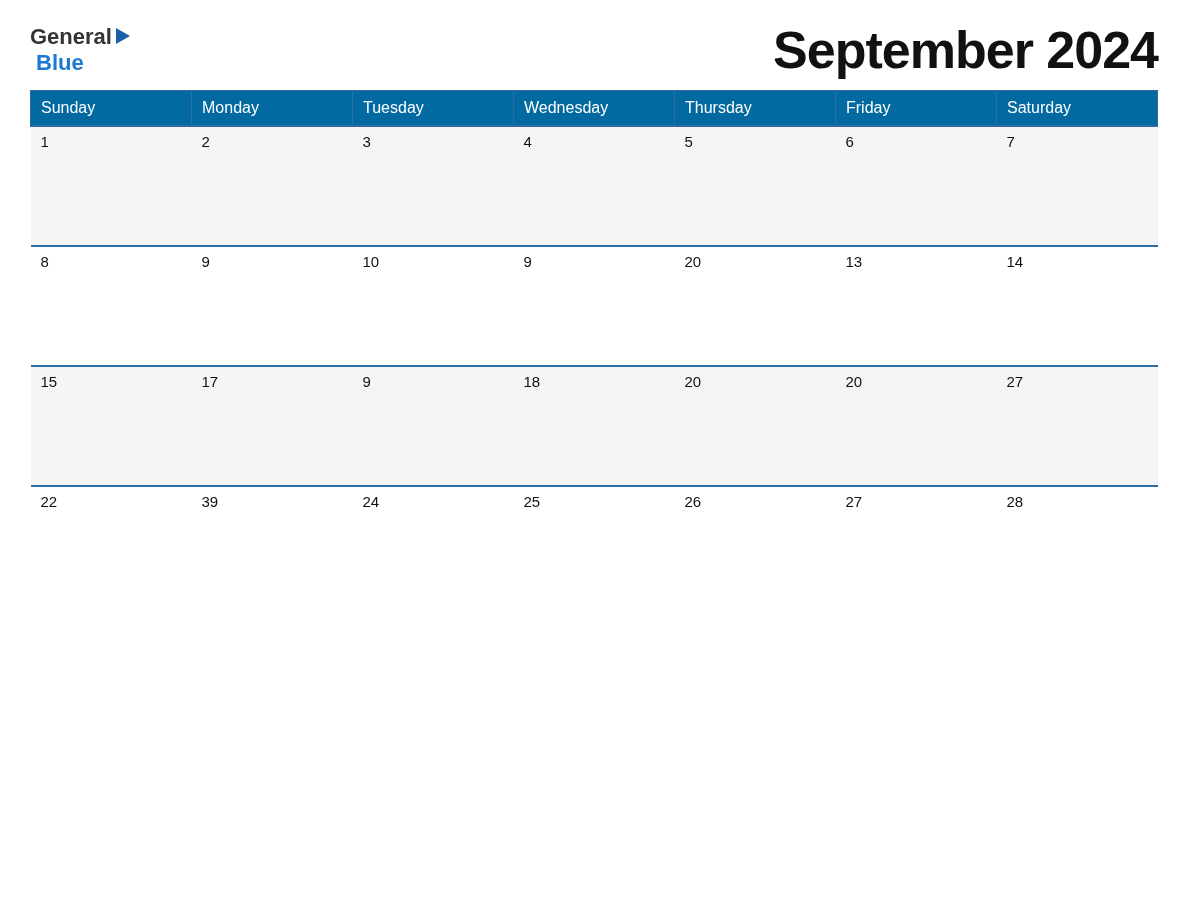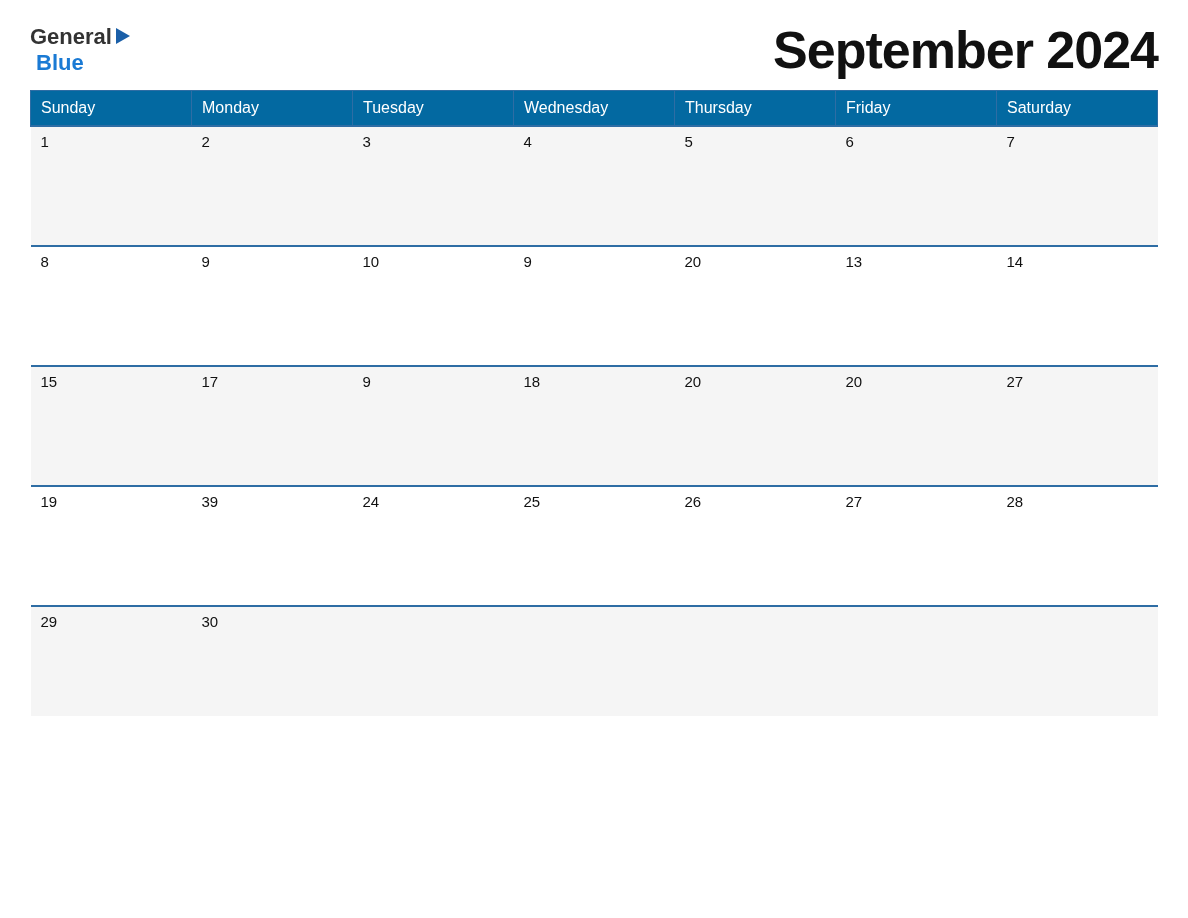--- a/index.html
+++ b/index.html
@@ -178,31 +178,22 @@
     <tr>
       <td><span class="day-number">15</span></td>
       <td><span class="day-number">17</span></td>
       <td><span class="day-number">9</span></td>
       <td><span class="day-number">18</span></td>
       <td><span class="day-number">20</span></td>
       <td><span class="day-number">20</span></td>
       <td><span class="day-number">27</span></td>
     </tr>
     <tr>
-      <td><span class="day-number">19</span></td>
+      <td><span class="day-number">22</span></td>
       <td><span class="day-number">39</span></td>
       <td><span class="day-number">24</span></td>
       <td><span class="day-number">25</span></td>
       <td><span class="day-number">26</span></td>
       <td><span class="day-number">27</span></td>
       <td><span class="day-number">28</span></td>
     </tr>
-    <tr>
-      <td><span class="day-number">29</span></td>
-      <td><span class="day-number">30</span></td>
-      <td></td>
-      <td></td>
-      <td></td>
-      <td></td>
-      <td></td>
-    </tr>
   </tbody>
 </table>
 
 </body></html>

